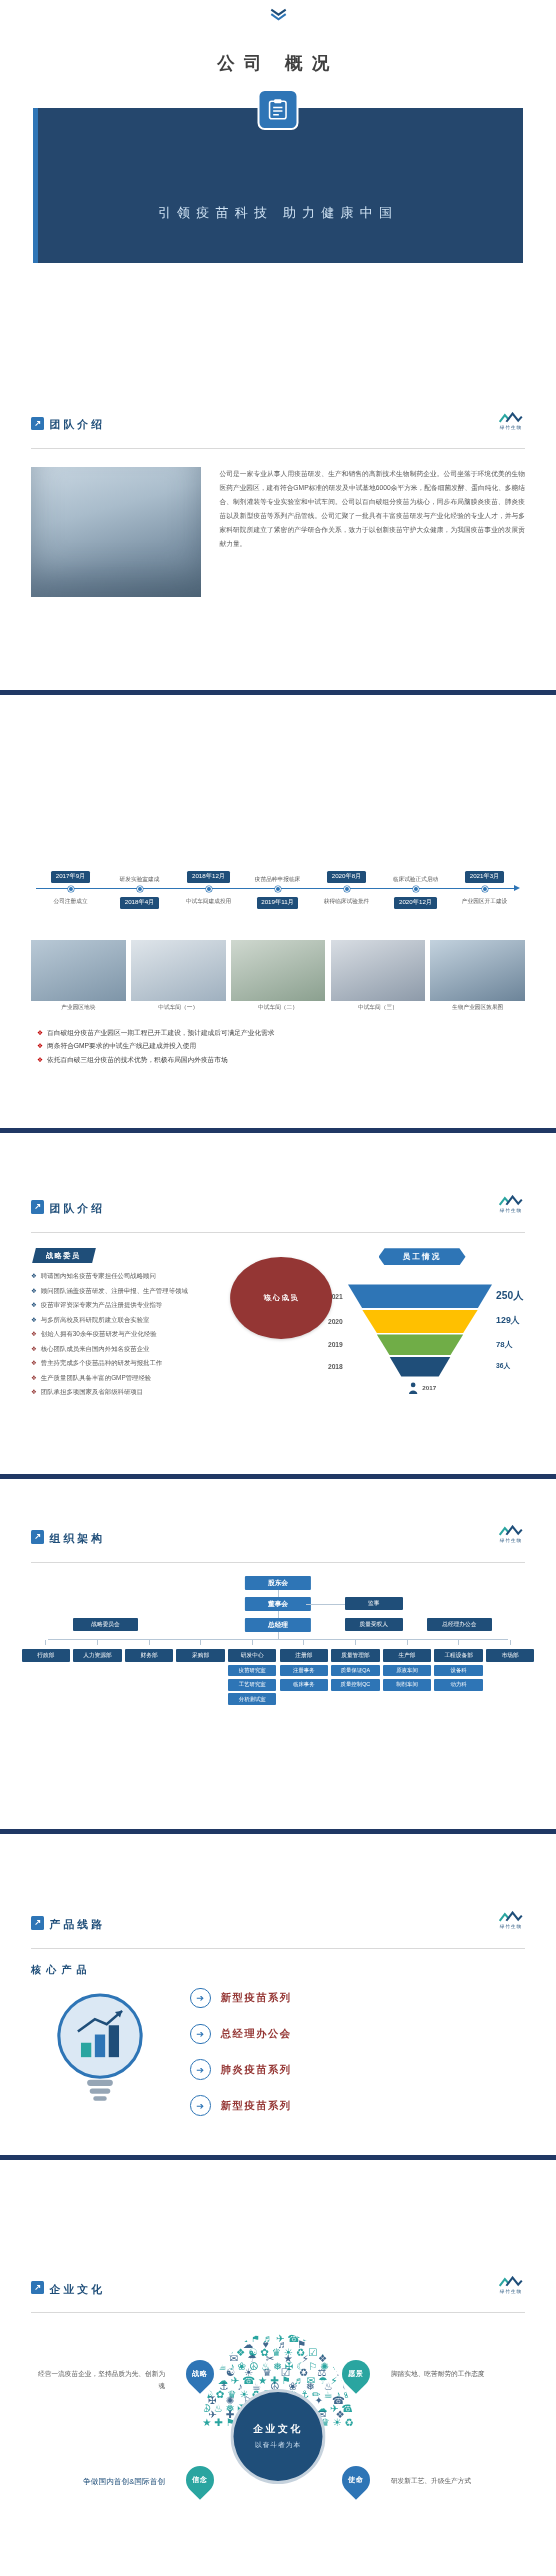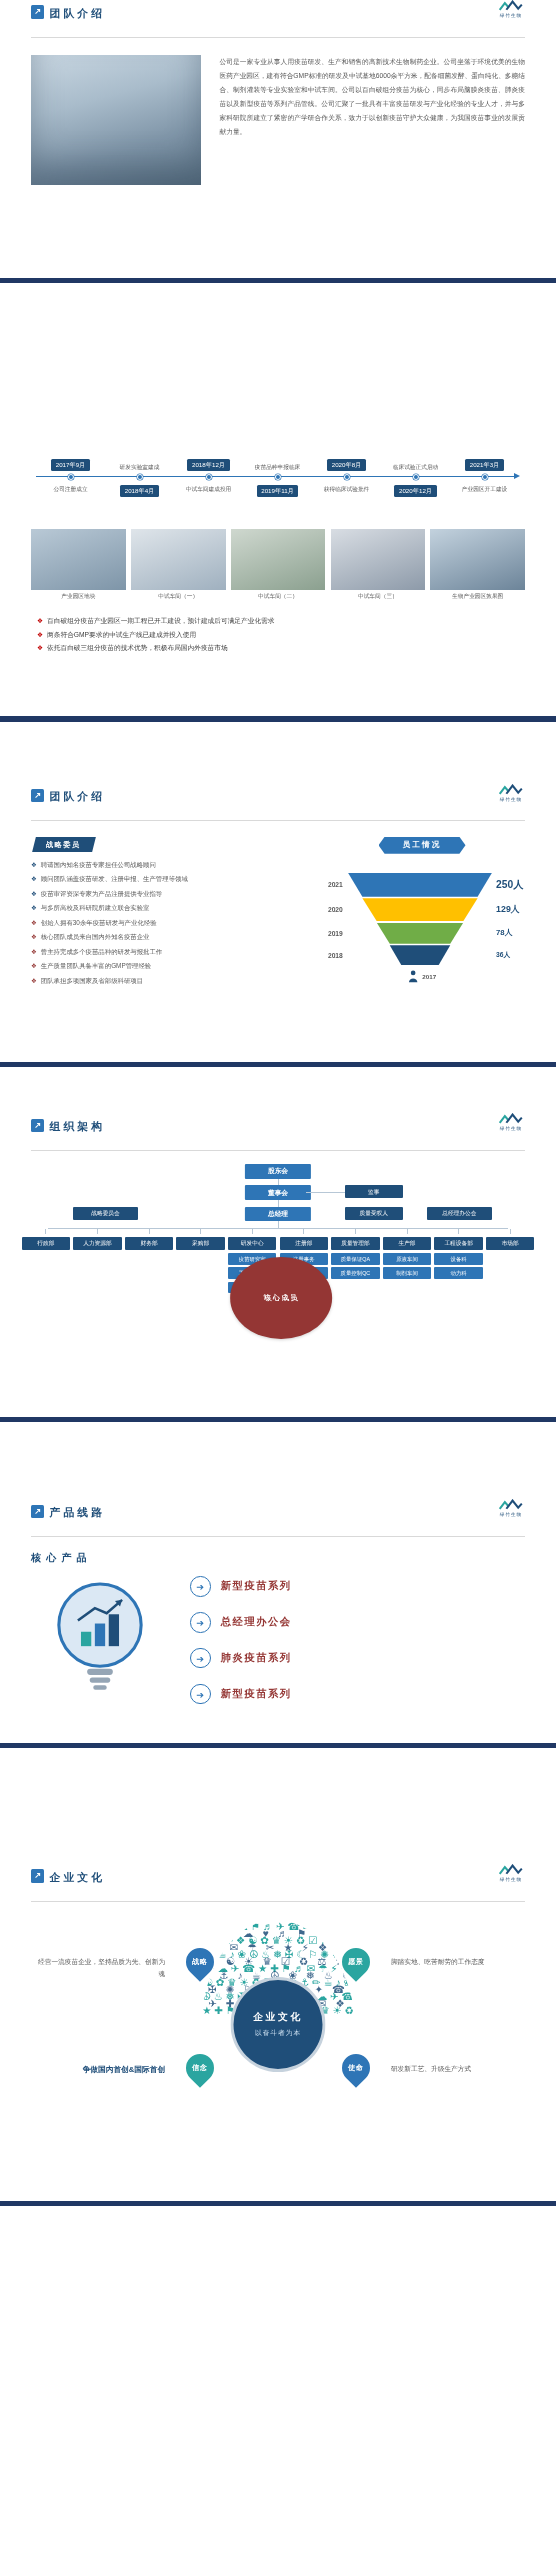--- a/index.html
+++ b/index.html
@@ -110,28 +110,49 @@
   .c-navy{color:#1f4e79;opacity:.85;padding-top:6.7px;letter-spacing:3.1px;}
   .cc{position:absolute;left:50%;top:61px;transform:translateX(-50%);width:89px;height:89px;border-radius:50%;background:#1f4e79;border:3.1px solid rgba(255,255,255,.75);display:flex;flex-direction:column;align-items:center;justify-content:center;gap:4.6px;}
   .cc .l1{color:#fff;font-size:9.8px;font-weight:bold;letter-spacing:2.6px;}
   .cc .l2{color:#cfe2f3;font-size:6.7px;letter-spacing:1px;}
   .pin{position:absolute;width:28px;height:28px;border-radius:50% 50% 50% 0;transform:rotate(-45deg);display:flex;align-items:center;justify-content:center;}
   .pin span{transform:rotate(45deg);color:#fff;font-size:7.2px;font-weight:bold;letter-spacing:0.5px;}
   .pin.blue{background:#2e75b6;} .pin.teal{background:#2aa5a0;}
   .v-text{position:absolute;width:131px;font-size:6.7px;color:#595959;line-height:1.8;}
   .v-left{left:3.1px;text-align:right;}
   .v-right{right:3.1px;text-align:left;}
-  .v-bold{font-size:7.7px;font-weight:bold;color:#1f4e79;}
+  .v-bold{font-size:7.7px;font-weight:normal;color:#1f4e79;}
   .core{position:absolute;left:50%;top:50%;transform:translate(-50%,-50%);width:77px;height:77px;border-radius:50%;background:#ececec;box-shadow:0 1px 3.1px rgba(0,0,0,.18);display:flex;align-items:center;justify-content:center;}
 </style>
 </head>
 <body>
 
 <div class="page">
 
+  <section class="cover">
+    <svg class="chevron" width="23" height="13.4" viewBox="0 0 44 26">
+      <path d="M8 3 L22 13 L36 3" stroke="#1f4e79" stroke-width="4" fill="none"></path>
+      <path d="M8 12 L22 22 L36 12" stroke="#2e75b6" stroke-width="4" fill="none"></path>
+    </svg>
+    <div class="cover-title">公司 概况</div>
+    <div class="banner">
+      <div class="banner-accent"></div>
+      <div class="badge">
+        <svg width="20.6" height="23" viewBox="0 0 40 44">
+          <rect x="4" y="6" width="32" height="34" rx="4" fill="none" stroke="#fff" stroke-width="3"></rect>
+          <rect x="13" y="2" width="14" height="8" rx="2" fill="#fff"></rect>
+          <line x1="11" y1="18" x2="29" y2="18" stroke="#fff" stroke-width="3"></line>
+          <line x1="11" y1="25" x2="29" y2="25" stroke="#fff" stroke-width="3"></line>
+          <line x1="11" y1="32" x2="22" y2="32" stroke="#fff" stroke-width="3"></line>
+        </svg>
+      </div>
+      <div class="slogan">引领疫苗科技  助力健康中国</div>
+    </div>
+    <div style="height:149px"></div>
+  </section>
 
   <section>
     <div class="shead">
       <div class="sicon">
         <svg width="7.2" height="7.2" viewBox="0 0 14 14">
             <path d="M3 11 L11 3 M6 3 h5 v5" stroke="#fff" stroke-width="2" fill="none"></path>
           </svg>
       </div>
       <div class="stitle">团队介绍</div>
       <div class="slogo">

